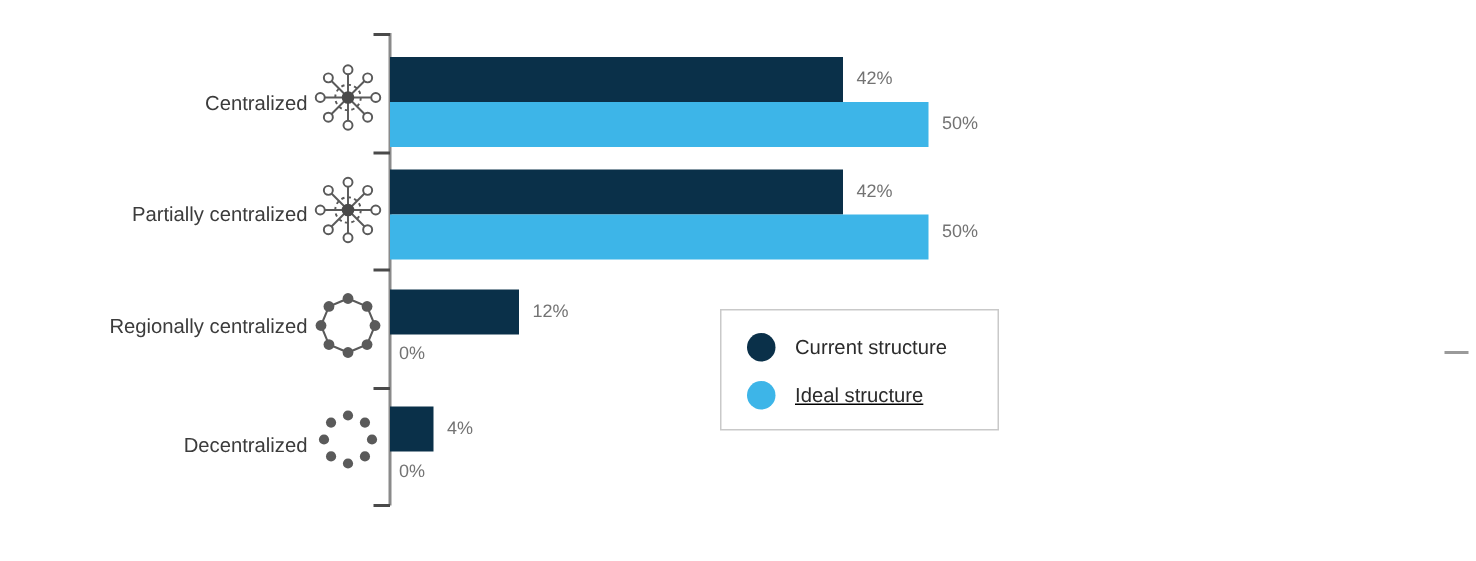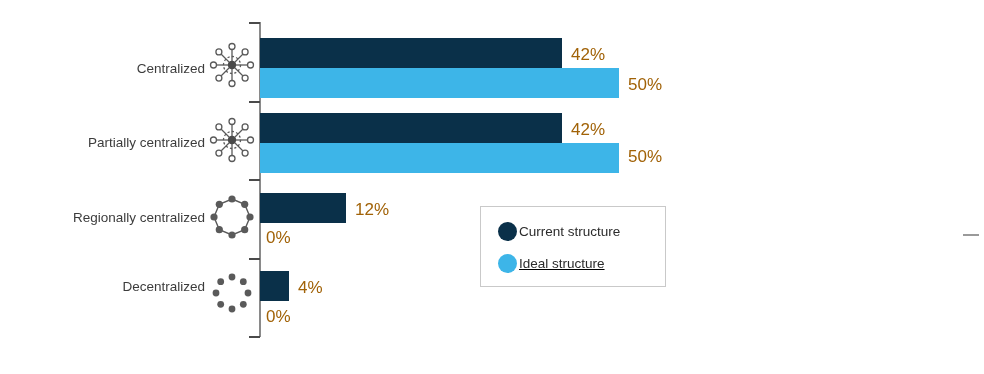--- a/index.html
+++ b/index.html
@@ -67,22 +67,22 @@
     left: 249px;
   }
 
   
   .bar {
     position: absolute;
     left: 260px;
   }
   .bar-value {
     position: absolute;
-    font-size: 17px;
-    color: #a16207;
+    font-size: 12px;
+    color: #737373;
     line-height: 1;
     white-space: nowrap;
   }
 
   
   .legend-box {
     position: absolute;
     left: 480px;
     top: 206px;
     width: 186px;
@@ -97,21 +97,21 @@
     display: flex;
     align-items: center;
   }
   .legend-swatch {
     width: 19px;
     height: 19px;
     border-radius: 50%;
     flex: 0 0 auto;
   }
   .legend-text {
-    margin-left: 2px;
+    margin-left: 13px;
     font-size: 13.5px;
     color: #2b2b2b;
     white-space: nowrap;
     line-height: 1;
   }
 
   
   .edge-mark {
     position: absolute;
     left: 963px;
@@ -123,21 +123,21 @@
 </style>
 </head>
 <body>
 
 <div id="chart-root">
 
   <div class="cat-labels-col">
     <div class="cat-label" style="top:62px;">Centralized</div>
     <div class="cat-label" style="top:211px;">Regionally centralized</div>
     <div class="cat-label" style="top:136px;">Partially centralized</div>
-    <div class="cat-label" style="top:280px;">Decentralized</div>
+    <div class="cat-label" style="top:290px;">Decentralized</div>
   </div>
 
   <div class="icon-slot" style="top:40px;">
     <svg viewBox="0 0 50 50" width="50" height="50">
       <g stroke="#5a5a5a" stroke-width="1.3" fill="none">
         <line x1="25" y1="25" x2="25" y2="8"></line>
           <line x1="25" y1="25" x2="37" y2="13"></line>
         <line x1="25" y1="25" x2="42" y2="25"></line>
           <line x1="25" y1="25" x2="37" y2="37"></line>
         <line x1="25" y1="25" x2="25" y2="42"></line>

